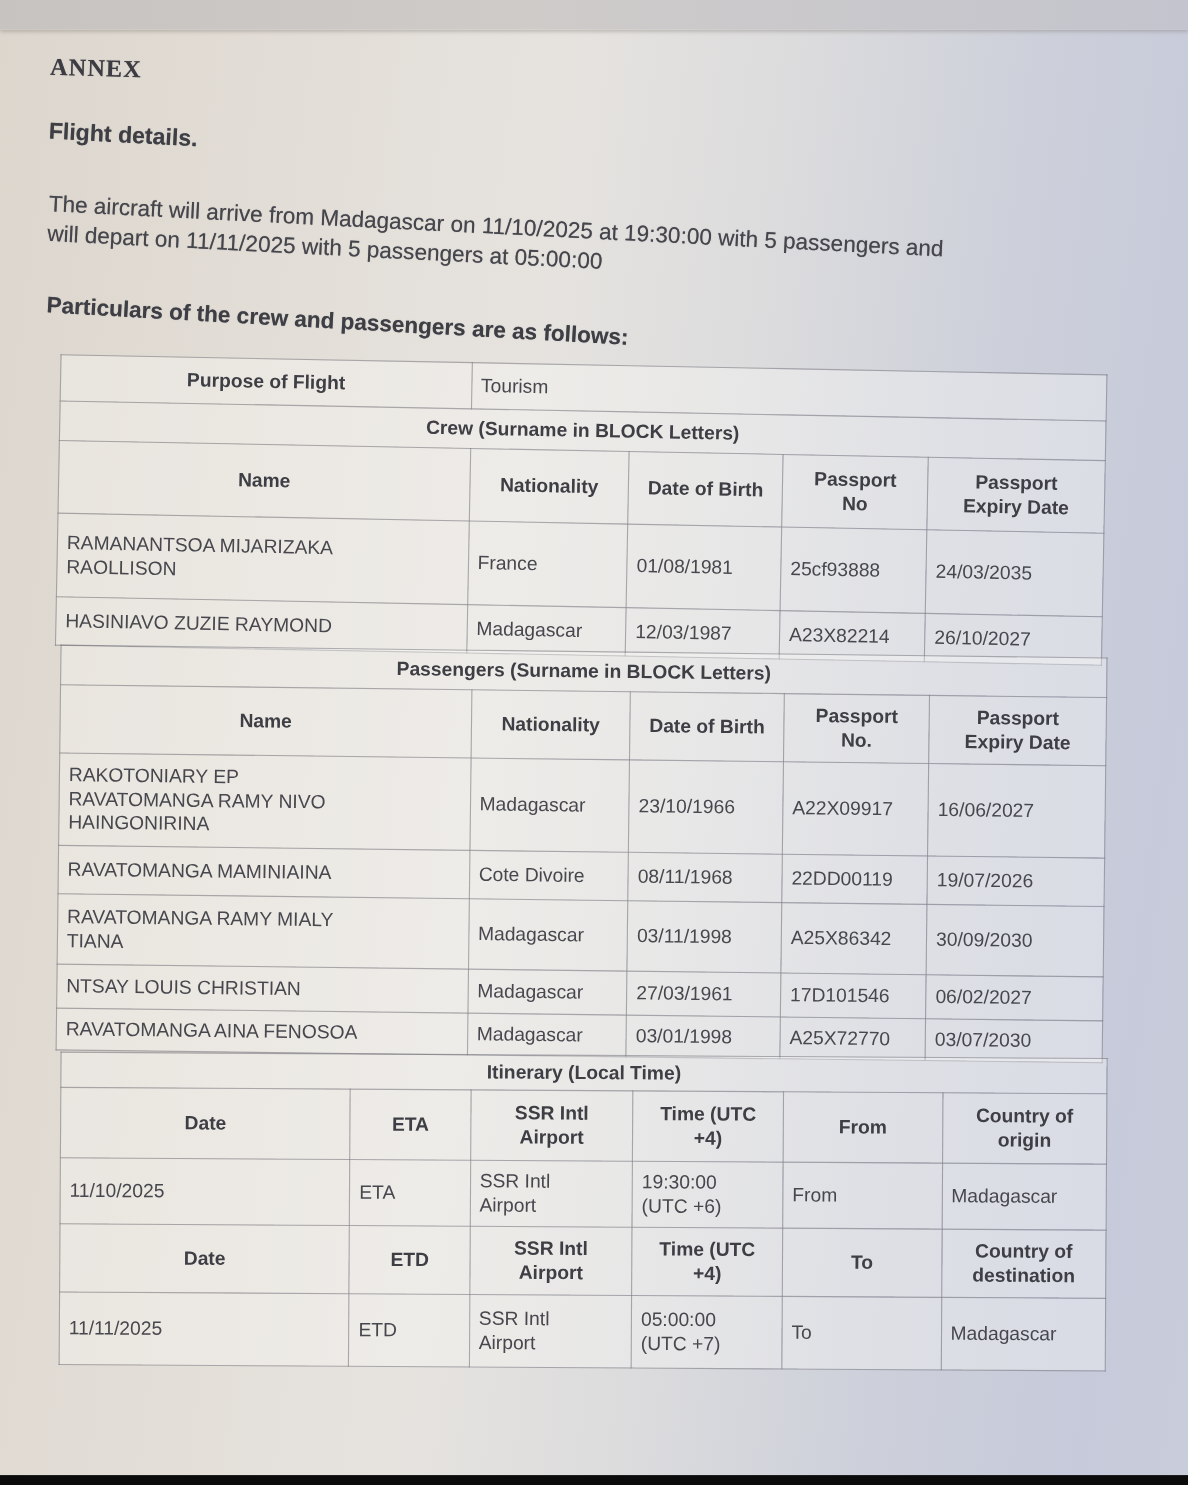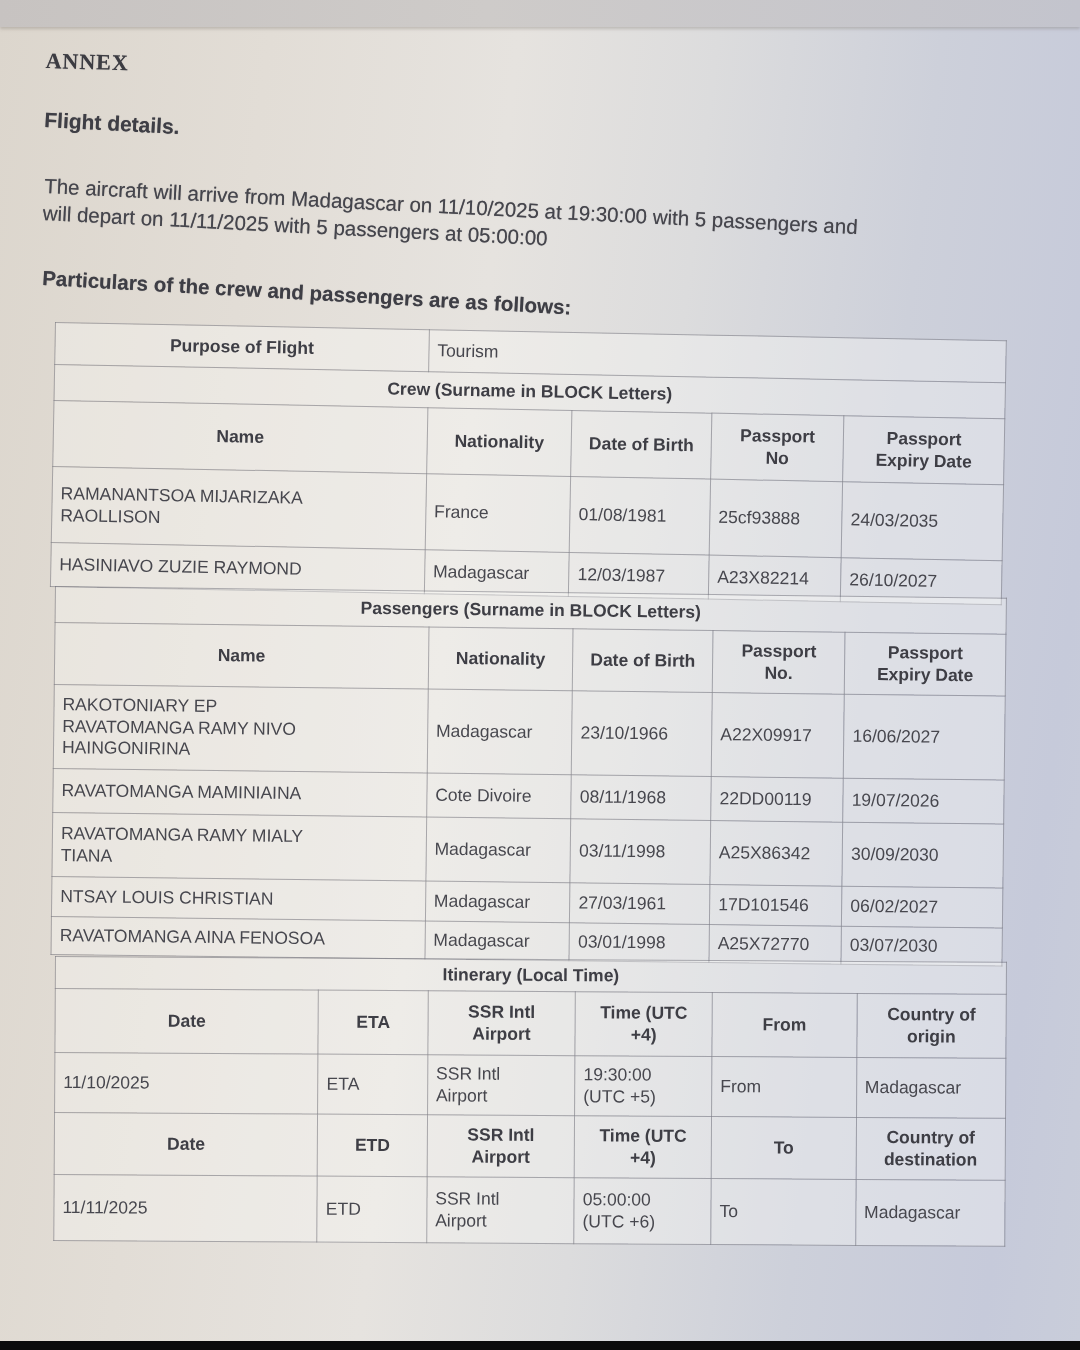--- a/index.html
+++ b/index.html
@@ -229,42 +229,42 @@
       <th>From</th>
       <th>Country of
 origin</th>
     </tr>
     <tr class="r-irow1">
       <td>11/10/2025</td>
       <td>ETA</td>
       <td>SSR Intl
 Airport</td>
       <td>19:30:00
-(UTC +5)</td>
+(UTC +6)</td>
       <td>From</td>
       <td>Madagascar</td>
     </tr>
     <tr class="r-ihead2">
       <th>Date</th>
       <th>ETD</th>
       <th>SSR Intl
 Airport</th>
       <th>Time (UTC
 +4)</th>
       <th>To</th>
       <th>Country of
 destination</th>
     </tr>
     <tr class="r-irow2">
       <td>11/11/2025</td>
       <td>ETD</td>
       <td>SSR Intl
 Airport</td>
       <td>05:00:00
-(UTC +6)</td>
+(UTC +7)</td>
       <td>To</td>
       <td>Madagascar</td>
     </tr>
   </tbody>
     </table>
 
   <div class="bottom-strip"></div>
 </div>
 
 </body></html>

